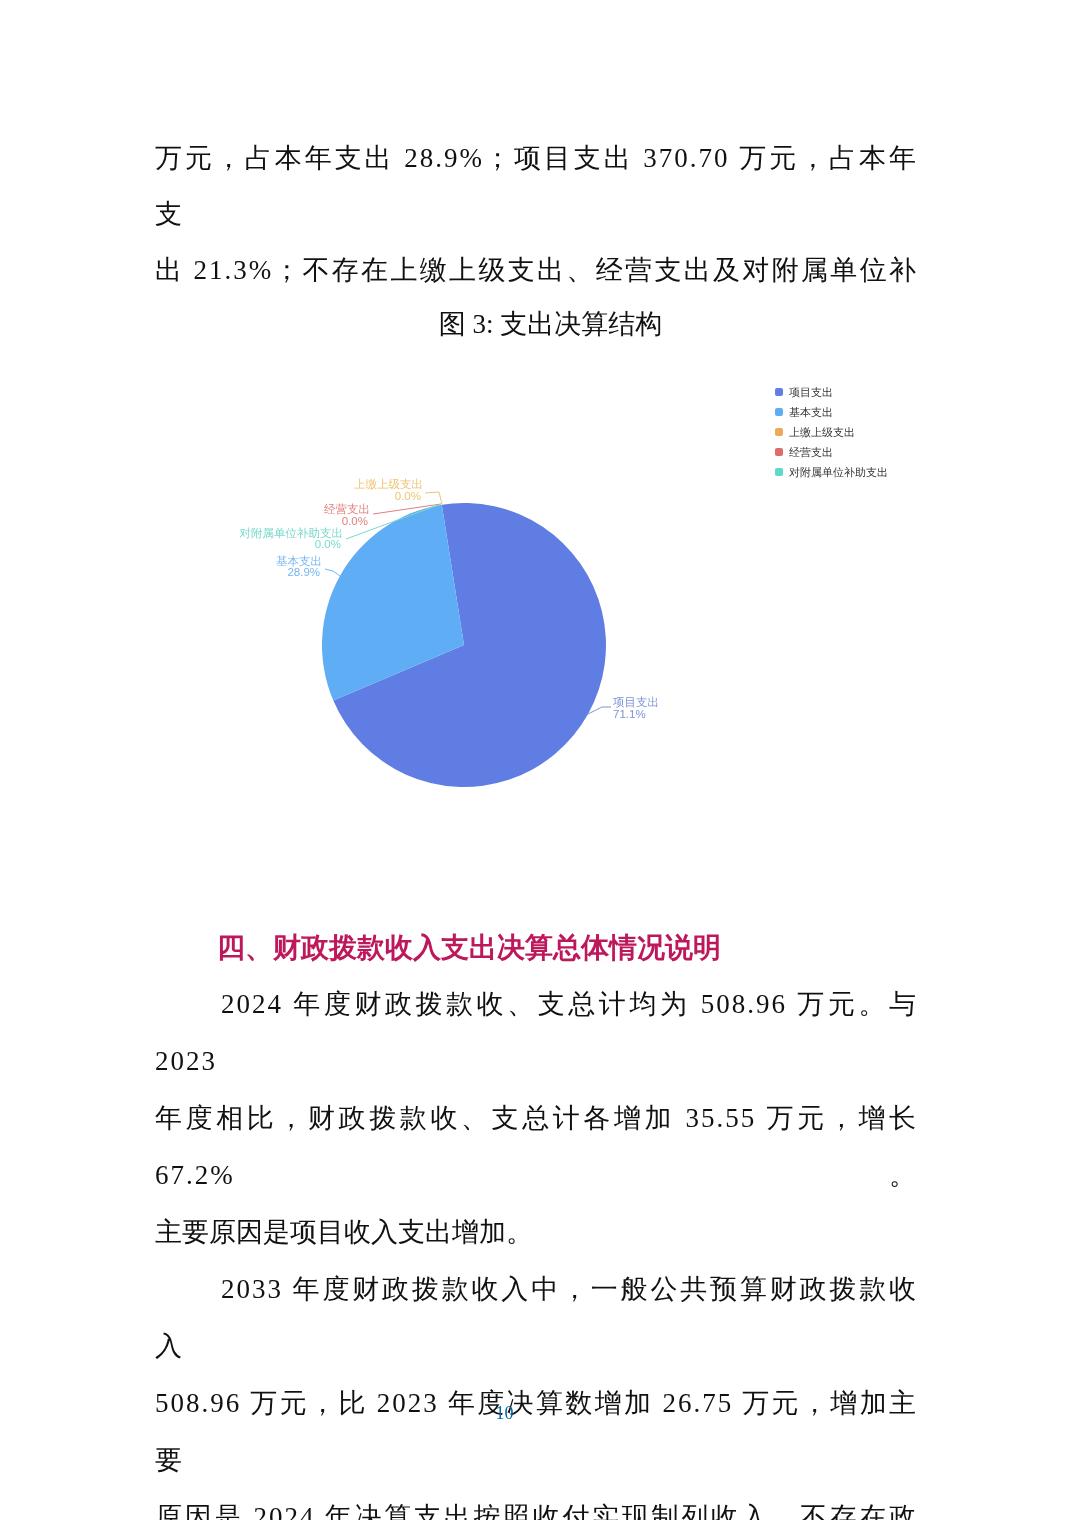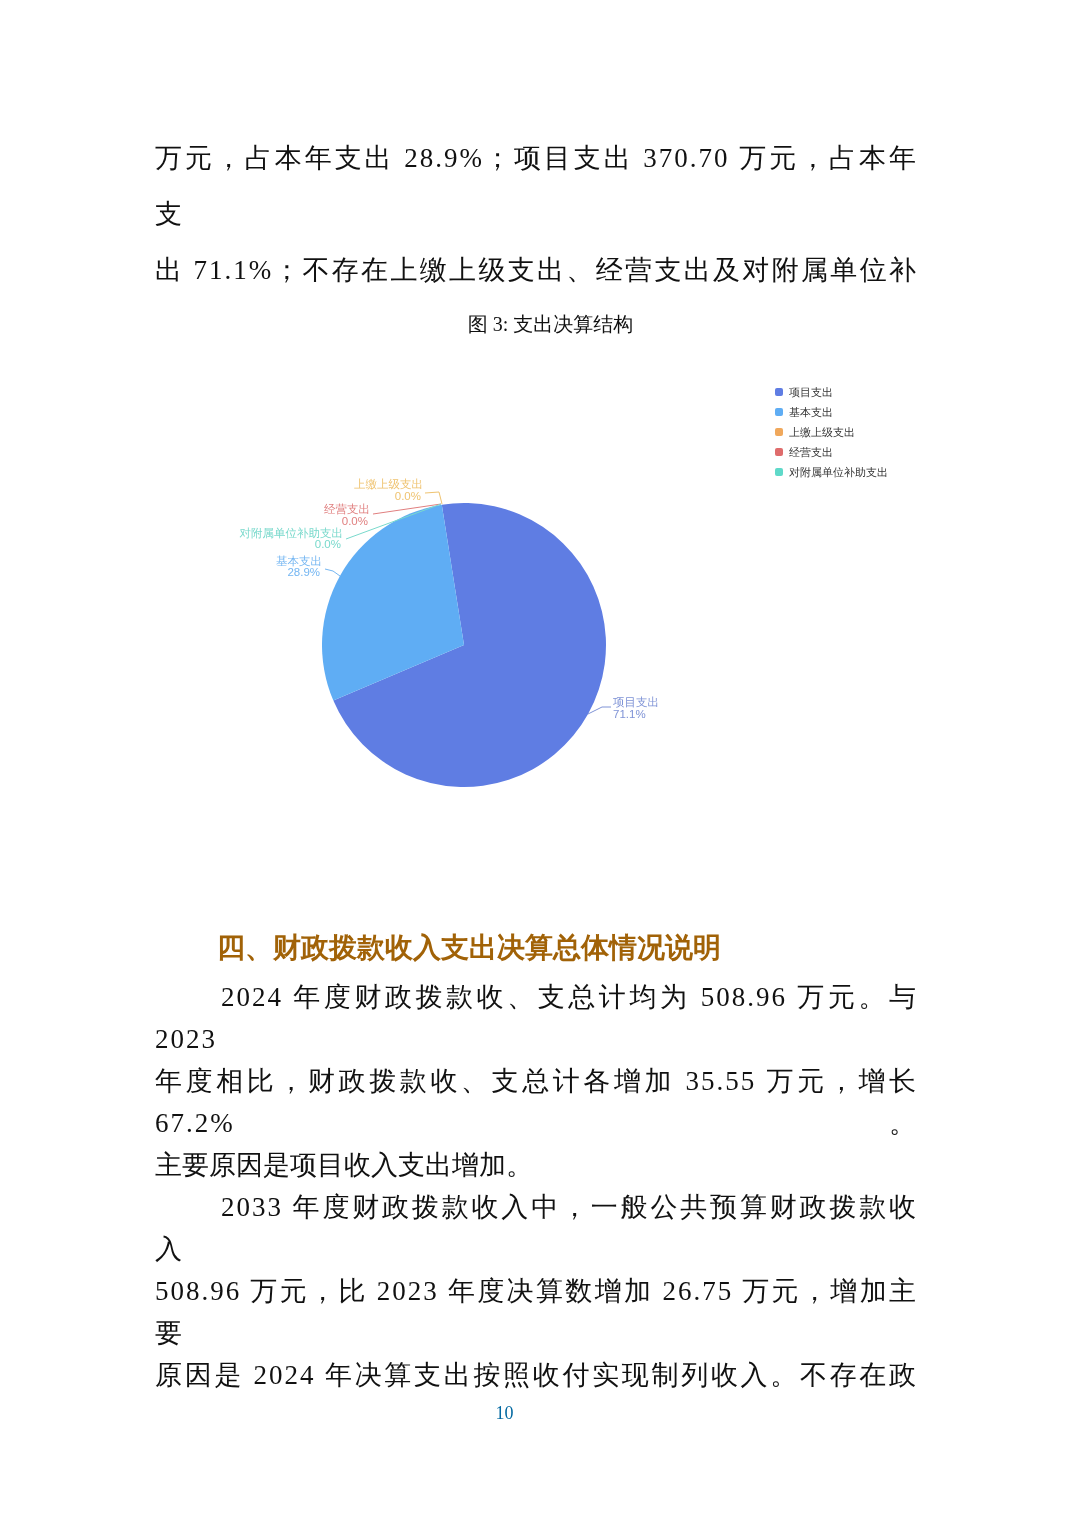--- a/index.html
+++ b/index.html
@@ -24,31 +24,31 @@
     white-space:normal;
     text-align:justify;
     text-align-last:justify;
     text-justify:inter-character;
     letter-spacing:2px;
     font-family:Liberation Serif, serif;
   }
   .cont-block{top:130px;}
   .cont-block .bline{line-height:56px;}
   .para-block{top:976px;}
-  .para-block .bline{line-height:42px;}
+  .para-block .bline{line-height:57px;}
   .indent1{text-indent:66px;}
   .fig-caption{
     position:absolute;left:155px;top:296px;width:763px;
-    font-size:20px;line-height:56px;text-align:center;text-indent:28px;
+    font-size:27px;line-height:56px;text-align:center;text-indent:28px;
   }
   .section-heading{
     position:absolute;left:155px;top:920px;width:763px;
     font-family:"Liberation Sans","DejaVu Sans",sans-serif;
     font-weight:700;font-size:28px;line-height:56px;
-    text-indent:62px;color:#a16207;white-space:nowrap;
+    text-indent:62px;color:#be185d;white-space:nowrap;
   }
   .page-number{
     position:absolute;left:0;top:1403px;width:1009px;
     text-align:center;font-size:18px;color:#0369a1;
   }
   
   .chart{position:absolute;left:160px;top:360px;width:810px;height:550px;}
   .chart svg{position:absolute;left:0;top:0;}
   .legend{
     position:absolute;left:615px;top:22px;
@@ -65,21 +65,21 @@
     font-size:11.5px;
   }
 </style>
 </head>
 <body>
 
 <div class="page">
 
   <div class="textblock cont-block">
     <div class="bline just">万元，占本年支出 28.9%；项目支出 370.70 万元，占本年支</div>
-    <div class="bline just">出 71.1%；不存在上缴上级支出、经营支出及对附属单位补</div>
+    <div class="bline just">出 21.3%；不存在上缴上级支出、经营支出及对附属单位补</div>
   </div>
 
   <div class="fig-caption">图 3: 支出决算结构</div>
 
   <div class="chart">
     <svg id="pie-svg" width="810" height="550" viewBox="0 0 810 550">
         <path d="M 304 285 L 281.79 144.75 A 142 142 0 1 1 173.33 340.58 Z" fill="#5F7DE3"></path>
         <path d="M 304 285 L 173.33 340.58 A 142 142 0 0 1 281.79 144.75 Z" fill="#5FADF4"></path>
         <polyline points="428,354 442,347 451,347" fill="none" stroke="#7F93D6" stroke-width="1"></polyline>
         <text x="453" y="346" text-anchor="start" fill="#7F93D6" class="pie-label">项目支出</text>

